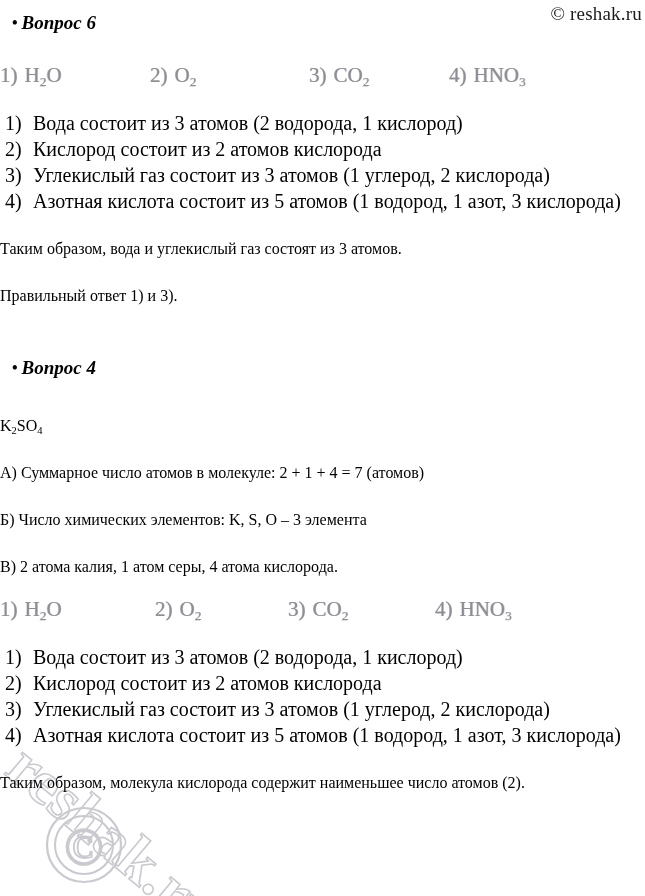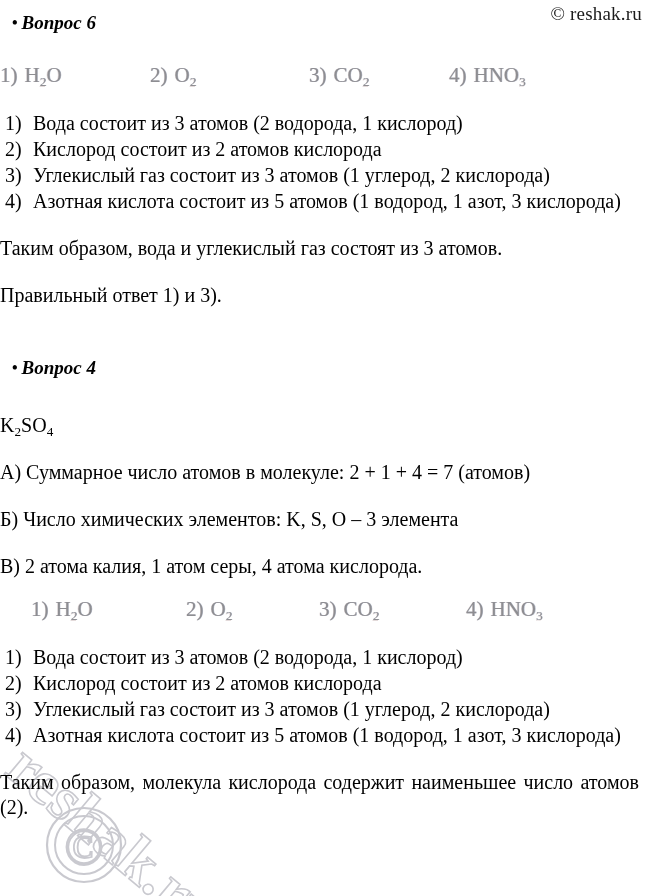--- a/index.html
+++ b/index.html
@@ -80,21 +80,21 @@
   }
   .formula-row sub {
     font-size: 0.64em;
     vertical-align: -0.32em;
     line-height: 0;
   }
 
   
   .para {
     font-family: "Liberation Serif", "DejaVu Serif", serif;
-    font-size: 20px;
+    font-size: 16px;
     line-height: 25px;
     color: #000;
     margin: 0;
     padding: 0;
   }
   .para.justify {
     text-align: justify;
     text-align-last: left;
   }
   .para sub {
@@ -248,21 +248,21 @@
 
     <p class="para">В) 2 атома калия, 1 атом серы, 4 атома кислорода.</p>
   </div>
 
   <div style="position:absolute; left:0; top:580px; width:645px;">
 
 
     <div class="gap-md"></div>
 
     <div class="formula-row">
-      <span class="item" style="width:155px;padding-left:31px;">
+      <span class="item" style="width:155px;">
         <span class="num">1)</span><span>H</span><sub>2</sub><span>O</span>
       </span><span class="item" style="width:133px;">
         <span class="num">2)</span><span>O</span><sub>2</sub><span></span>
       </span><span class="item" style="width:147px;">
         <span class="num">3)</span><span>CO</span><sub>2</sub><span></span>
       </span><span class="item">
         <span class="num">4)</span><span>HNO</span><sub>3</sub><span></span>
       </span>
     </div>
 

